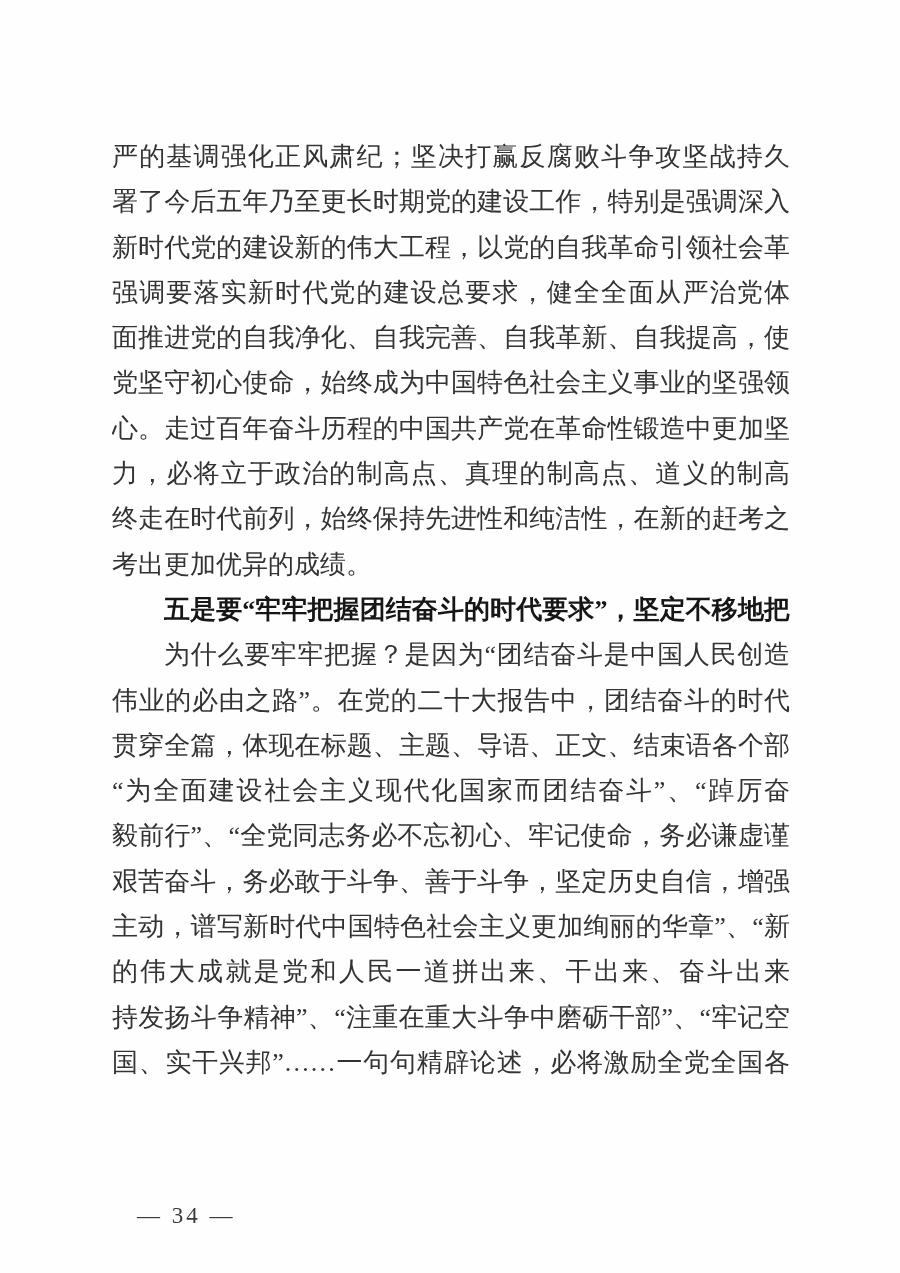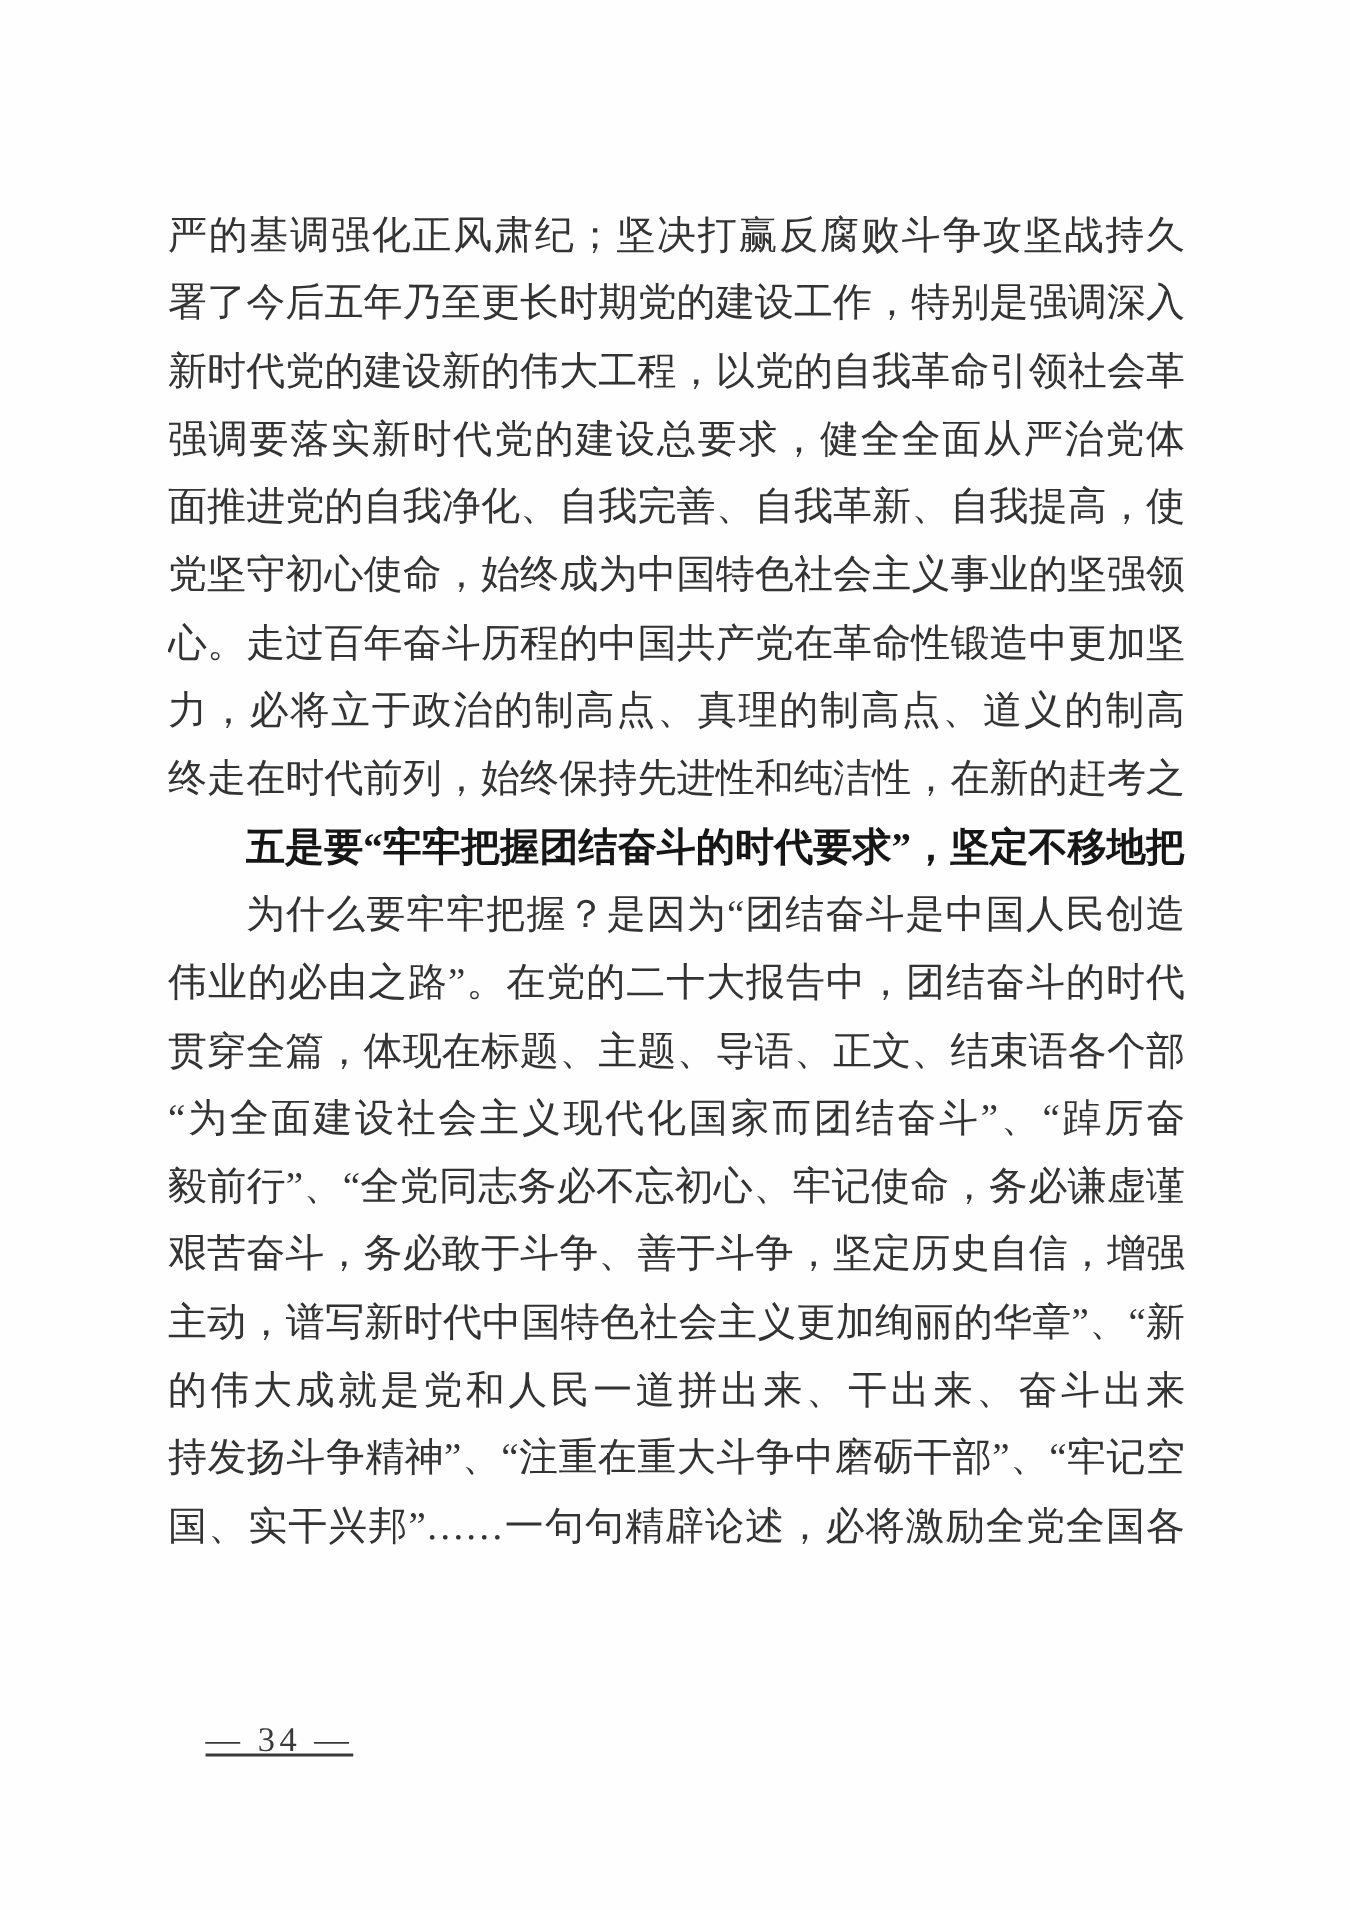--- a/index.html
+++ b/index.html
@@ -39,44 +39,44 @@
   .line.indent {
     text-indent: 2em;
   }
   .line.end {
     text-align: left;
     text-align-last: left;
   }
   .footer {
     position: absolute;
     left: 137px;
-    top: 1146px;
+    top: 1202px;
     font-size: 23px;
     line-height: 28px;
     color: #3a3a3a;
     letter-spacing: 3px;
     white-space: nowrap;
-    text-decoration: underline;
   }
 </style>
 </head>
 <body>
 
 <div class="page">
 
   <div class="text-block">
       <div class="line">严的基调强化正风肃纪；坚决打赢反腐败斗争攻坚战持久战）部</div>
       <div class="line">署了今后五年乃至更长时期党的建设工作，特别是强调深入推进</div>
       <div class="line">新时代党的建设新的伟大工程，以党的自我革命引领社会革命；</div>
       <div class="line">强调要落实新时代党的建设总要求，健全全面从严治党体系，全</div>
       <div class="line">面推进党的自我净化、自我完善、自我革新、自我提高，使我们</div>
       <div class="line">党坚守初心使命，始终成为中国特色社会主义事业的坚强领导核</div>
       <div class="line">心。走过百年奋斗历程的中国共产党在革命性锻造中更加坚强有</div>
       <div class="line">力，必将立于政治的制高点、真理的制高点、道义的制高点，始</div>
       <div class="line">终走在时代前列，始终保持先进性和纯洁性，在新的赶考之路上</div>
+      <div class="line end">考出更加优异的成绩。</div>
       <div class="line bold indent">五是要“牢牢把握团结奋斗的时代要求”，坚定不移地把党</div>
       <div class="line indent">为什么要牢牢把握？是因为“团结奋斗是中国人民创造历史</div>
       <div class="line">伟业的必由之路”。在党的二十大报告中，团结奋斗的时代要求</div>
       <div class="line">贯穿全篇，体现在标题、主题、导语、正文、结束语各个部分。</div>
       <div class="line">“为全面建设社会主义现代化国家而团结奋斗”、“踔厉奋发、勇</div>
       <div class="line">毅前行”、“全党同志务必不忘初心、牢记使命，务必谦虚谨慎、</div>
       <div class="line">艰苦奋斗，务必敢于斗争、善于斗争，坚定历史自信，增强历史</div>
       <div class="line">主动，谱写新时代中国特色社会主义更加绚丽的华章”、“新时代</div>
       <div class="line">的伟大成就是党和人民一道拼出来、干出来、奋斗出来的”、“坚</div>
       <div class="line">持发扬斗争精神”、“注重在重大斗争中磨砺干部”、“牢记空谈误</div>

